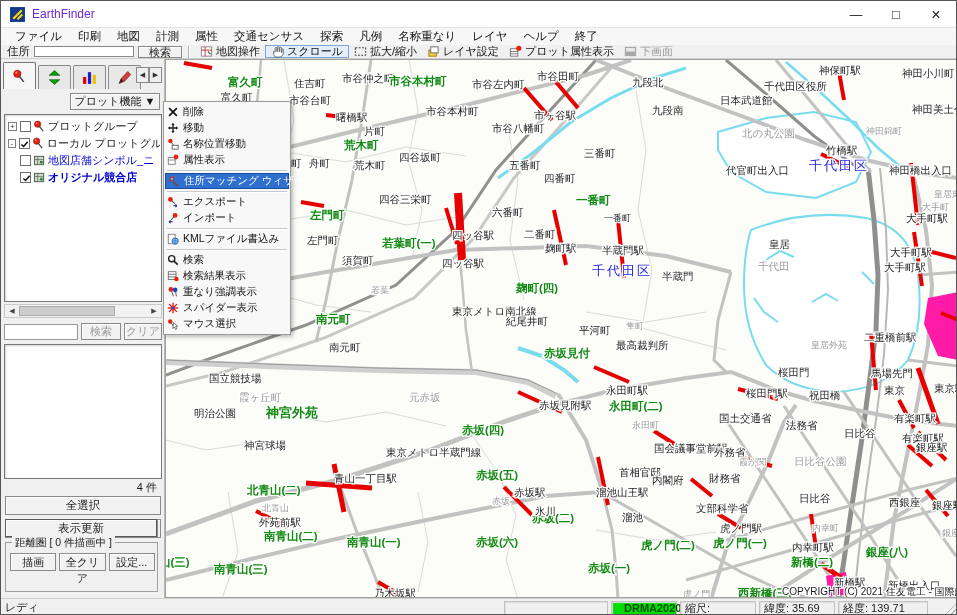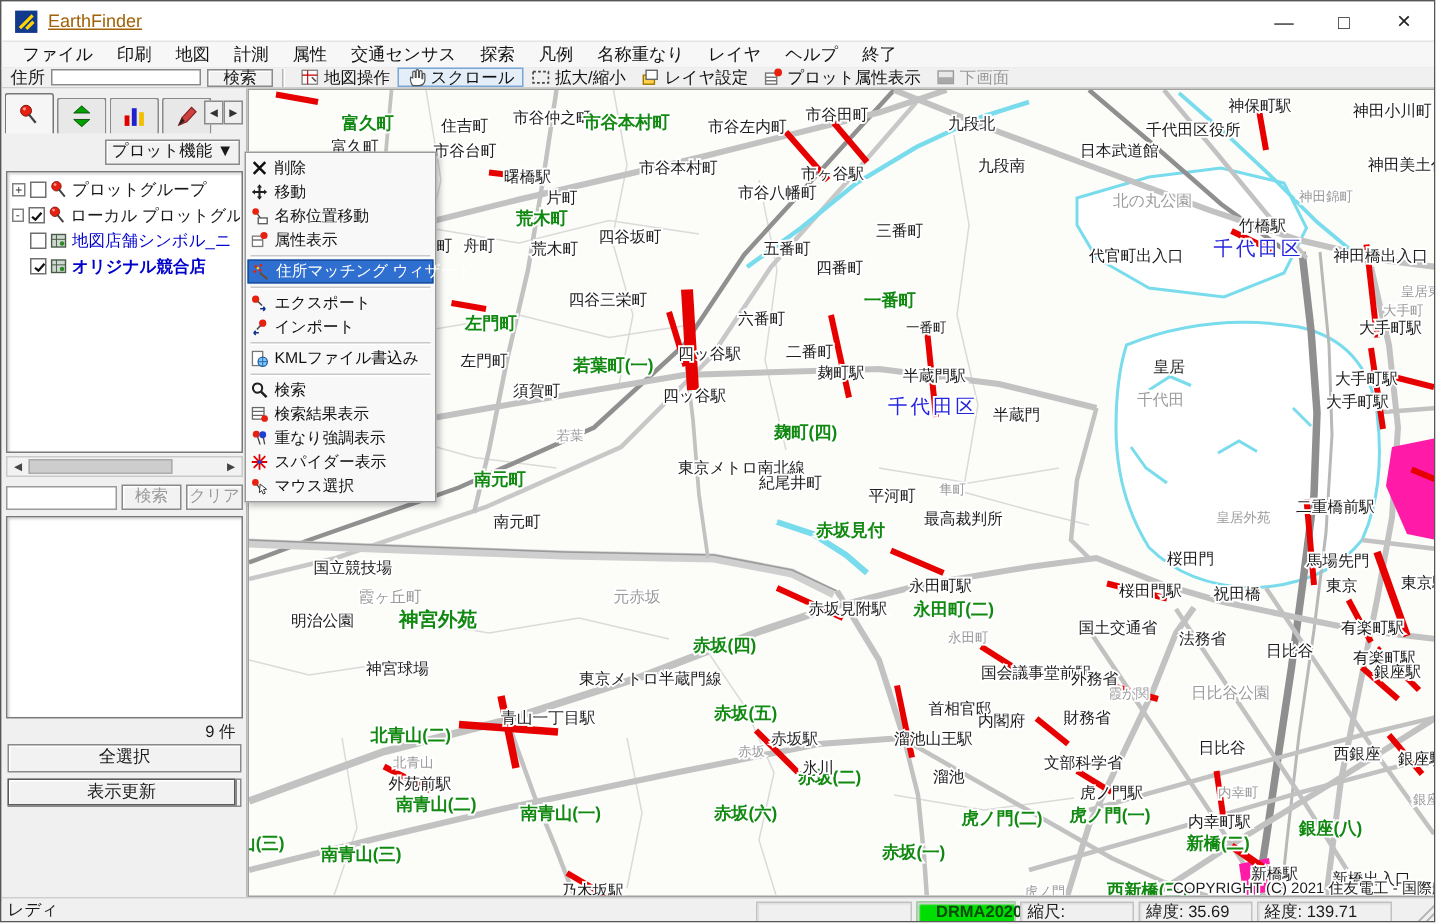--- a/index.html
+++ b/index.html
@@ -2,21 +2,21 @@
 <html><head>
 <meta charset="utf-8">
 <style>
   * { margin:0; padding:0; box-sizing:border-box; }
   html,body { width:957px; height:615px; overflow:hidden; font-family:"Liberation Sans",sans-serif; font-size:12px; color:#1a1a1a; background:#fff; }
   #app { position:relative; width:957px; height:615px; border:1px solid #565656; background:#f0f0f0; overflow:hidden; }
 
   
   #titlebar { position:absolute; left:0; top:0; width:100%; height:27px; background:#ffffff; display:flex; align-items:center; border-bottom:1px solid #e4e4e4; }
   #titlebar .app-ico { width:17px; height:17px; margin:0 6px 0 8px; }
-  #titlebar .ttl { font-size:12px; color:#a16207;text-decoration:underline; }
+  #titlebar .ttl { font-size:12px; color:#6d28d9; }
   #win-controls { position:absolute; right:0; top:0; height:27px; display:flex; }
   #win-controls span { width:40px; height:27px; display:flex; align-items:center; justify-content:center; font-size:13px; color:#222; }
 
   
   #menubar { position:absolute; left:0; top:27px; width:100%; height:18px; background:#f7f7f7; border-bottom:1px solid #dcdcdc; display:flex; align-items:center; padding-left:6px; }
   .menu-item { padding:1px 8px; font-size:11.5px; color:#111; cursor:default; }
   #toolbar2 { position:absolute; left:0; top:44px; width:100%; height:14px; background:#f0f0f0; border-bottom:1px solid #cfcfcf; display:flex; align-items:center; }
   .tlabel2 { font-size:11.5px; margin:0 4px 0 6px; }
   #addr-input { width:100px; height:11px; border:1px solid #8a8a8a; background:#fff; font-size:10px; padding:0 2px; font-family:"Liberation Sans",sans-serif; }
   .btn { background:#f2f2f2; border:1px solid #8a8a8a; box-shadow:inset 1px 1px 0 #ffffff; font-size:11px; text-align:center; cursor:default; }
@@ -295,26 +295,34 @@
         <span class="thumb"></span>
         <span class="track"></span>
         <span class="arr">▶</span>
       </div>
       <div id="plot-search-row">
         <input id="plot-search-input" type="text" value="" style="">
         <div class="btn gbtn" id="plot-search-btn">検索</div>
         <div class="btn gbtn" id="plot-clear-btn">クリア</div>
       </div>
       <div id="result-list"></div>
-      <div id="count-row">9 件</div>
+      <div id="count-row">4 件</div>
       <div id="selrow">
         <div class="btn">全選択</div>
         <div class="btn">全解除</div>
       </div>
       <div class="btn" id="refresh-btn">表示更新</div>
+      <div id="dist-group">
+        <div id="dist-title">距離圏 [ 0 件描画中 ]</div>
+        <div id="dist-btns">
+          <div class="btn">描画</div>
+          <div class="btn">全クリア</div>
+          <div class="btn">設定...</div>
+        </div>
+      </div>
     </div>
 
     <div id="map-area">
       <svg id="map-svg" width="791" height="537" viewBox="0 0 791 537">
           <polyline points="0,95 60,105 120,92 180,102 240,87 300,96" fill="none" stroke="#dadada" stroke-width="1" stroke-linecap="butt"></polyline>
           <polyline points="118,0 128,60 114,120 124,180 118,225" fill="none" stroke="#dadada" stroke-width="1" stroke-linecap="butt"></polyline>
           <polyline points="243,0 252,50 242,100 256,150 246,200" fill="none" stroke="#dadada" stroke-width="1" stroke-linecap="butt"></polyline>
           <polyline points="60,150 120,160 180,150 240,165 298,156" fill="none" stroke="#dadada" stroke-width="1" stroke-linecap="butt"></polyline>
           <polyline points="340,60 352,120 344,180 358,240" fill="none" stroke="#dadada" stroke-width="1" stroke-linecap="butt"></polyline>
           <polyline points="470,30 480,90 472,150 486,210 476,268" fill="none" stroke="#dadada" stroke-width="1" stroke-linecap="butt"></polyline>

